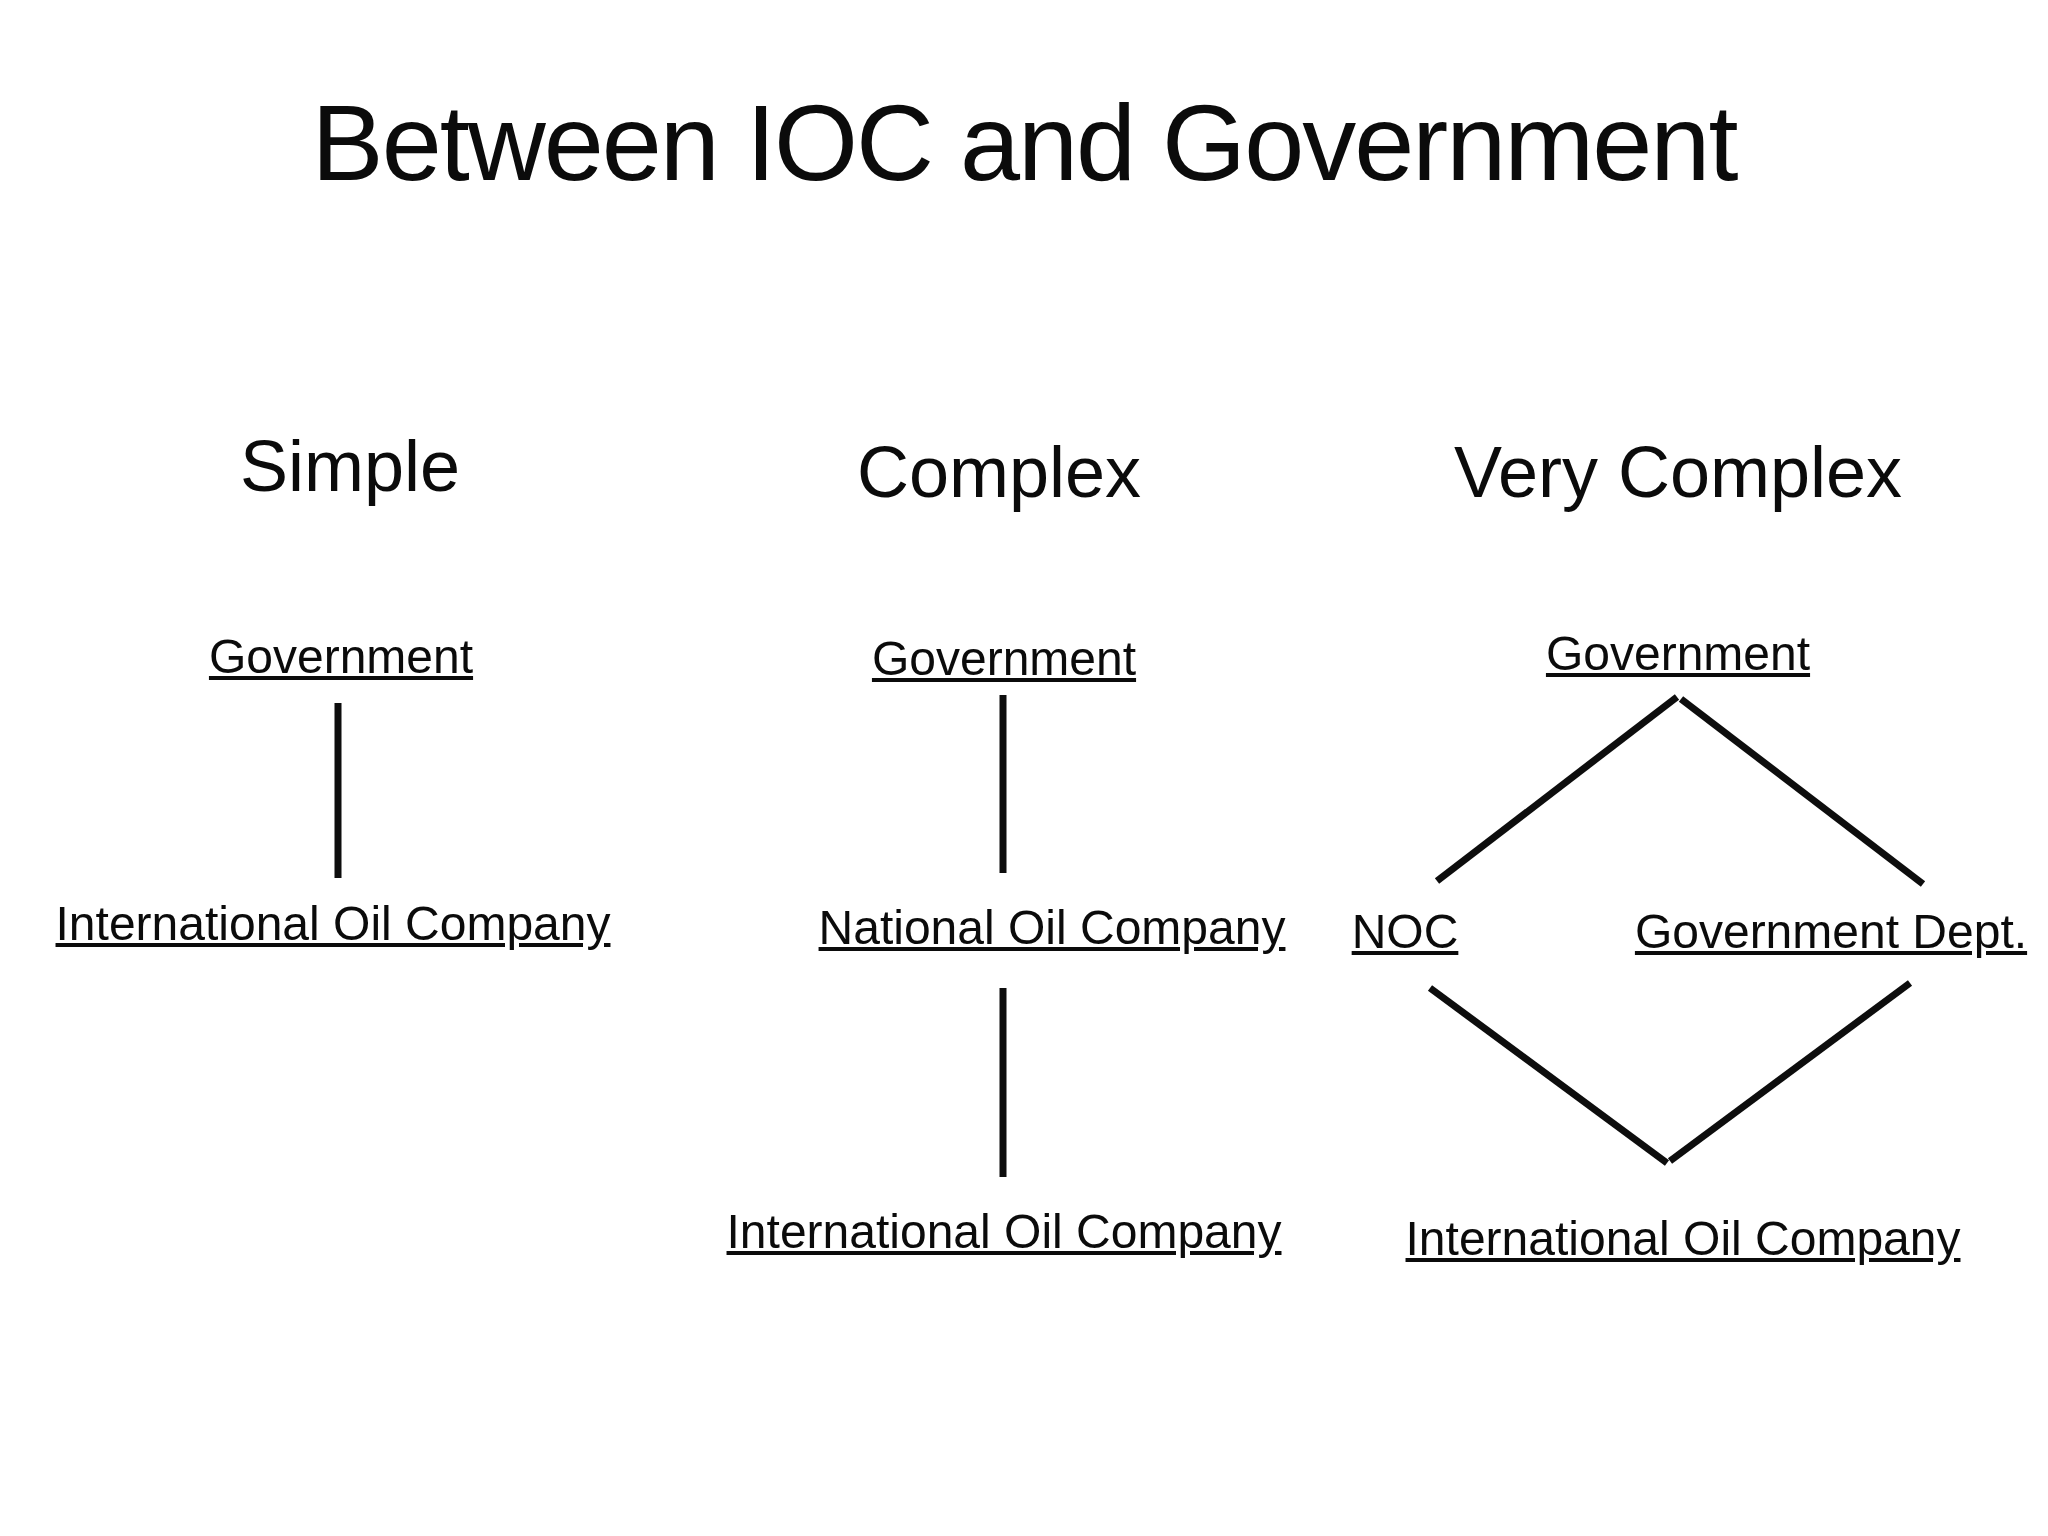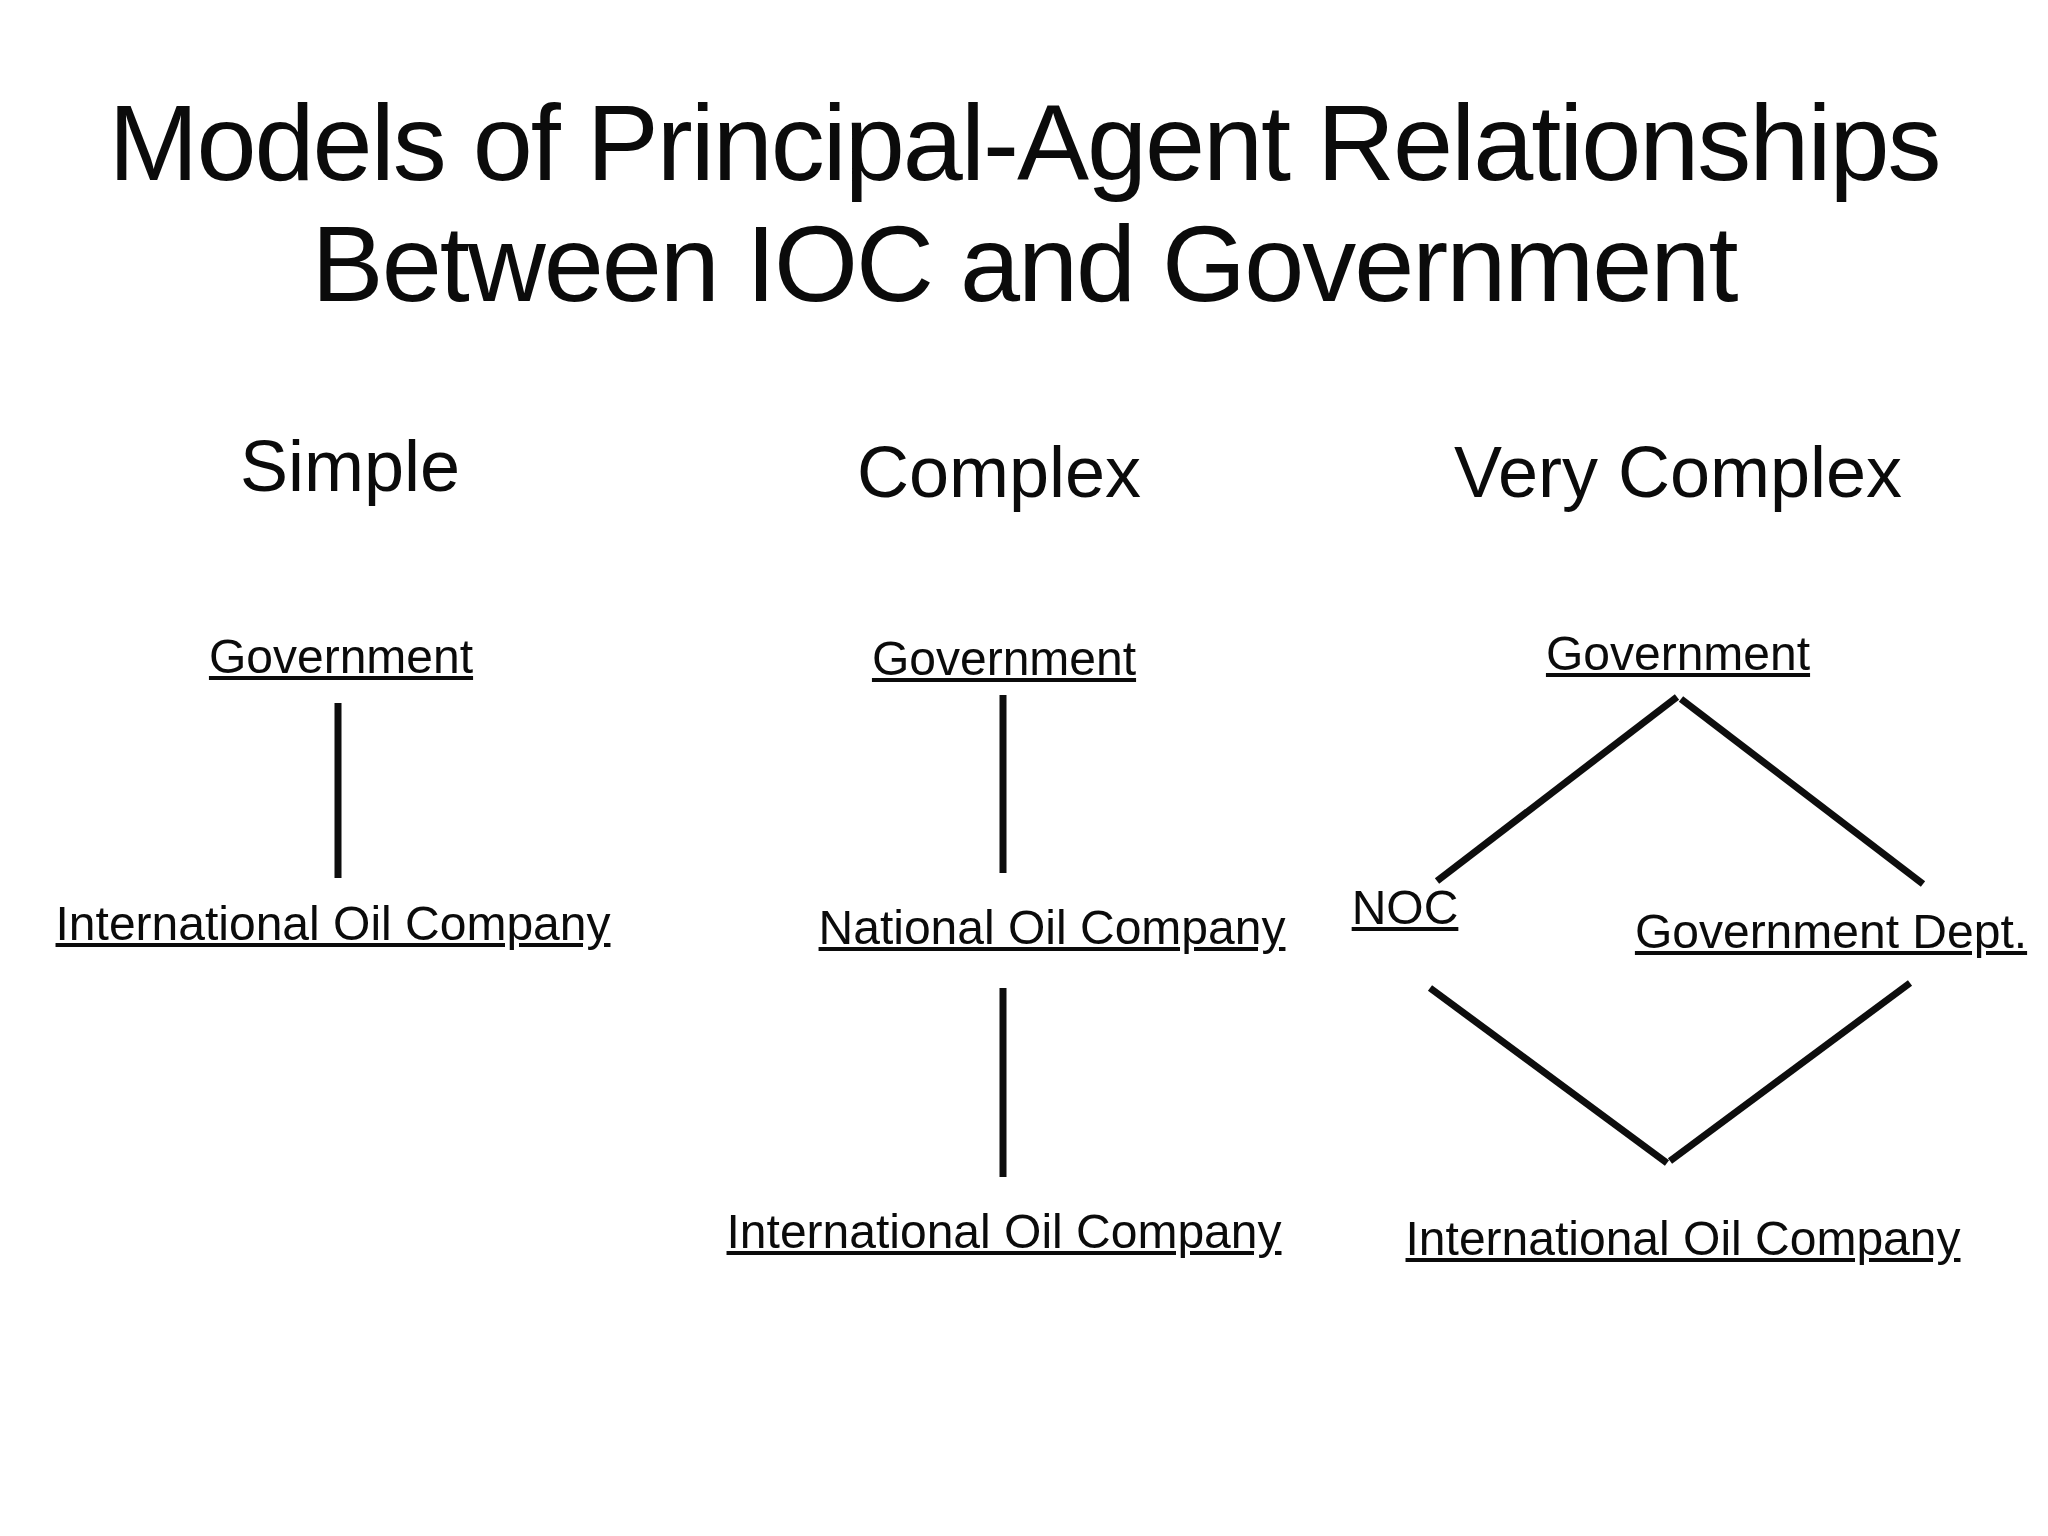--- a/index.html
+++ b/index.html
@@ -56,21 +56,21 @@
     font-size: 48px;
     line-height: 1;
     white-space: nowrap;
     text-decoration: underline;
   }
   #node-gov-simple       { left: 341px;  top: 633px; }
   #node-gov-complex      { left: 1004px; top: 635px; }
   #node-gov-very-complex { left: 1678px; top: 630px; }
   #node-ioc-simple       { left: 333px;  top: 900px; }
   #node-noc-complex      { left: 1004px; top: 904px; margin-left: 48px; }
-  #node-noc-very-complex { left: 1405px; top: 884px; }
+  #node-noc-very-complex { left: 1405px; top: 908px; }
   #node-reg-very-complex { left: 1831px; top: 908px; }
   #node-ioc-complex      { left: 1004px; top: 1208px; }
   #node-ioc-very-complex { left: 1683px; top: 1215px; }
 </style>
 </head>
 <body>
 
 <div id="slide">
 
   <svg id="connector-layer" viewBox="0 0 2048 1536" xmlns="http://www.w3.org/2000/svg">
@@ -81,21 +81,20 @@
 
     <line x1="1003" y1="988" x2="1003" y2="1177"></line>
 
     <line x1="1677" y1="697" x2="1437" y2="881"></line>
     <line x1="1681" y1="699" x2="1923" y2="884"></line>
     <line x1="1430" y1="988" x2="1667" y2="1163"></line>
     <line x1="1910" y1="983" x2="1670" y2="1161"></line>
   </svg>
 
   <div class="slide-title">
-    <div>Models of Principal-Agent Relationships</div>
     <div>Between IOC and Government</div>
   </div>
 
   <div class="model-header" id="hdr-simple">Simple</div>
   <div class="model-header" id="hdr-complex">Complex</div>
   <div class="model-header" id="hdr-very-complex">Very Complex</div>
 
   <div class="node" id="node-gov-simple">Government</div>
   <div class="node" id="node-ioc-simple">International Oil Company</div>
 

